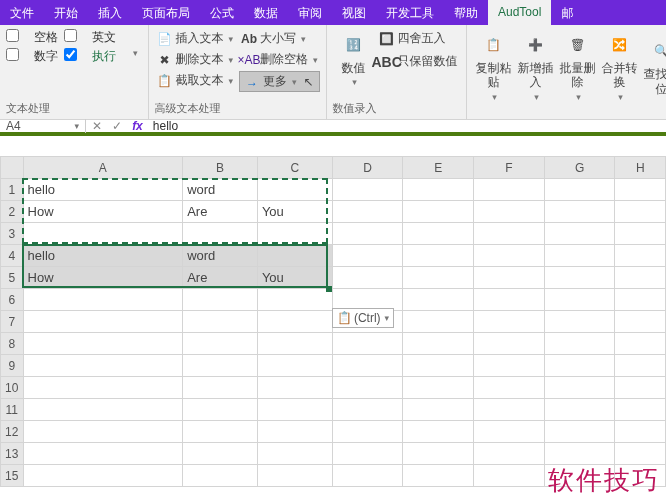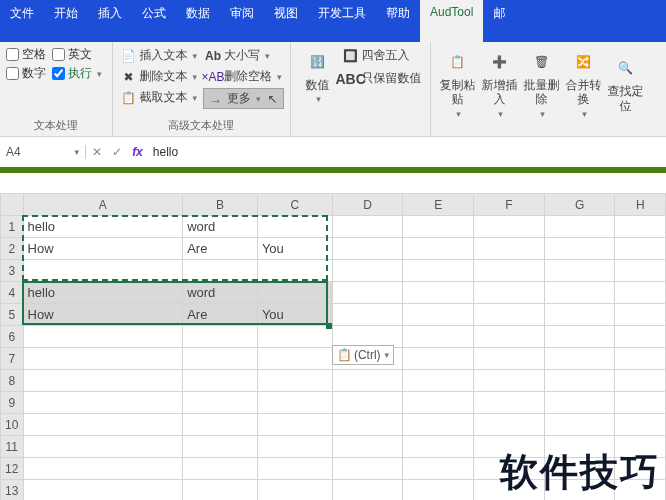--- a/index.html
+++ b/index.html
@@ -1,60 +1,61 @@
 <!DOCTYPE html>
 <html><head>
 <meta charset="utf-8">
 <style>
 *{box-sizing:border-box;margin:0;padding:0;font-family:"Microsoft YaHei",SimSun,sans-serif;font-size:12px}
 body{background:#fff;width:666px;height:500px;overflow:hidden;position:relative}
-.tabs{background:#1d4ed8;display:flex;height:42px;color:#fff}
+.tabs{background:#6d28d9;display:flex;height:25px;color:#fff}
 .tab{padding:5px 10px;cursor:pointer}
 .tab.active{background:#F1F1F1;color:#217346}
 .ribbon{background:#F1F1F1;border-bottom:1px solid #d4d4d4;height:95px;display:flex}
 .group{display:flex;flex-direction:column;border-right:1px solid #d4d4d4;padding:4px 6px 0;position:relative}
-.group-label{text-align:center;color:#666;font-size:11px;margin-top:auto;padding-bottom:3px}
+.group-label{text-align:left;color:#666;font-size:11px;margin-top:auto;padding-bottom:3px}
 .checks{display:flex;flex-direction:column;gap:2px;padding-right:4px}
 .cr{display:flex;gap:6px}
-.chk{display:flex;align-items:center;gap:3px;font-size:12px;color:#333;white-space:nowrap}
+.chk{display:flex;align-items:flex-start;gap:15px;font-size:12px;color:#333;white-space:nowrap}
 .chk input{width:13px;height:13px}
 .vcol{display:flex;flex-direction:column;gap:2px}
 .rb{display:flex;align-items:center;gap:3px;font-size:12px;color:#444;padding:1px 2px;white-space:nowrap}
 .icon{width:16px;height:16px;display:inline-flex;align-items:center;justify-content:center}
 .more{background:#c8c8c8;border:1px solid #a0a0a0;padding:1px 4px}
 .bigbtn{display:flex;flex-direction:column;align-items:center;justify-content:center;width:42px;gap:2px;padding:2px;color:#444;font-size:11px;line-height:1.2;text-align:center}
 .bigicon{width:28px;height:28px;display:flex;align-items:center;justify-content:center}
-.namebox{display:flex;align-items:center;border-bottom:6px solid #4d7c0f;height:36px;background:#fff}
+.namebox{display:flex;align-items:center;border-bottom:4px solid #4d7c0f;height:16px;background:#fff}
 .nb{width:86px;border-right:1px solid #ccc;padding:0 6px;display:flex;align-items:center;justify-content:space-between;color:#555}
 .fbar{display:flex;align-items:center;padding:0 6px;gap:10px;color:#888}
 .fx{font-style:italic;color:#6d28d9;font-weight:bold}
 .fval{color:#333}
 .gridwrap{position:relative;margin-top:20px}
 table.sheet{border-collapse:collapse;width:100%}
 .sheet th,.sheet td{border:1px solid #d4d4d4;height:22px;font-size:13px;text-align:left;padding:0 4px;font-weight:normal;color:#444}
 .sheet th{background:#e6e6e6;text-align:center;font-size:12px;color:#555}
 .sheet th.rh{width:22px}
 .colA{width:158px}.colB{width:74px}.colC{width:74px}.colD{width:70px}.colE{width:70px}.colF{width:70px}.colG{width:70px}.colH{width:50px}
 .sel{background:#d9d9d9}
 .rh4,.rh5{background:#ccc;color:#217346}
 .chA,.chB,.chC{background:#ccc;color:#217346}
 .marquee{position:absolute;border:2px dashed #217346;pointer-events:none}
 .selborder{position:absolute;border:2px solid #217346;pointer-events:none}
 .handle{position:absolute;width:6px;height:6px;background:#217346}
 .pastebtn{position:absolute;border:1px solid #b0b0b0;background:#fff;padding:2px 4px;font-size:11px;display:flex;align-items:center;gap:2px;color:#555}
-.watermark{position:absolute;right:6px;bottom:2px;font-size:38px;color:#0f172a;font-weight:bold;letter-spacing:2px}
+.watermark{position:absolute;right:6px;bottom:2px;font-size:26px;color:#be185d;font-weight:normal;letter-spacing:2px}
 .dd{font-size:9px;color:#777;margin-left:2px}
 </style>
 </head>
 <body>
 
 <div class="tabs">
   <div class="tab">文件</div>
   <div class="tab">开始</div>
   <div class="tab">插入</div>
+  <div class="tab">页面布局</div>
   <div class="tab">公式</div>
   <div class="tab">数据</div>
   <div class="tab">审阅</div>
   <div class="tab">视图</div>
   <div class="tab">开发工具</div>
   <div class="tab">帮助</div>
   <div class="tab active">AudTool</div>
   <div class="tab">邮</div>
 </div>
 
@@ -143,20 +144,21 @@
             <span>四舍五入</span>
           </div>
         <div class="rb">
             <span class="icon">
               <b style="font-size:14px">ABC</b>
             </span>
             <span>只保留数值</span>
           </div>
       </div>
     </div>
+    <div class="group-label">数值录入</div>
   </div>
 
   <div class="group" style="border-right:none">
     <div style="display:flex">
       <div class="bigbtn">
           <span class="bigicon">📋</span>
           <span>复制粘贴</span>
           <span class="dd">▾</span>
         </div>
       <div class="bigbtn">

